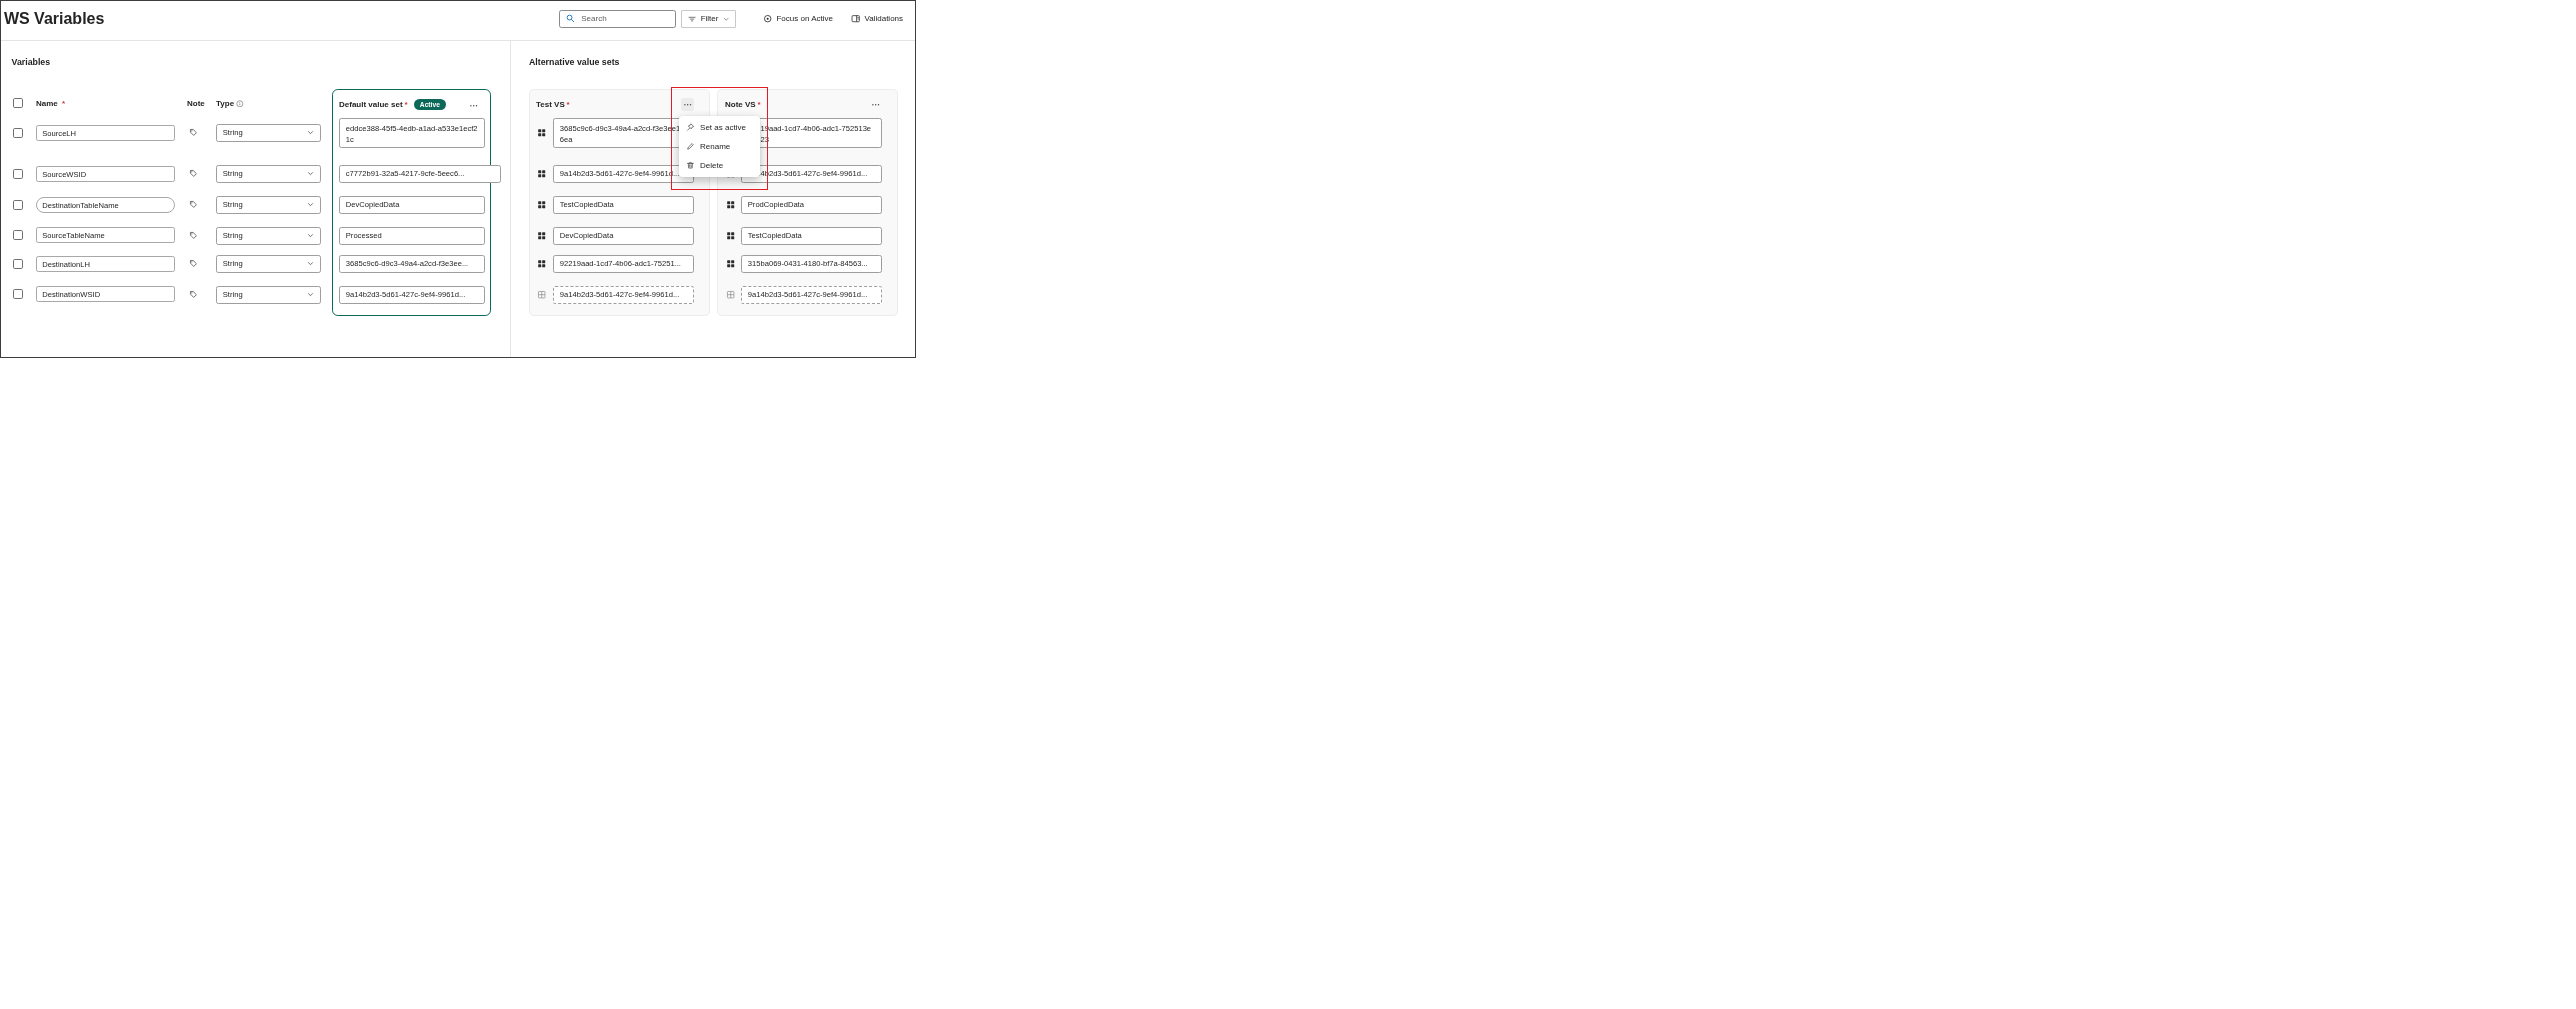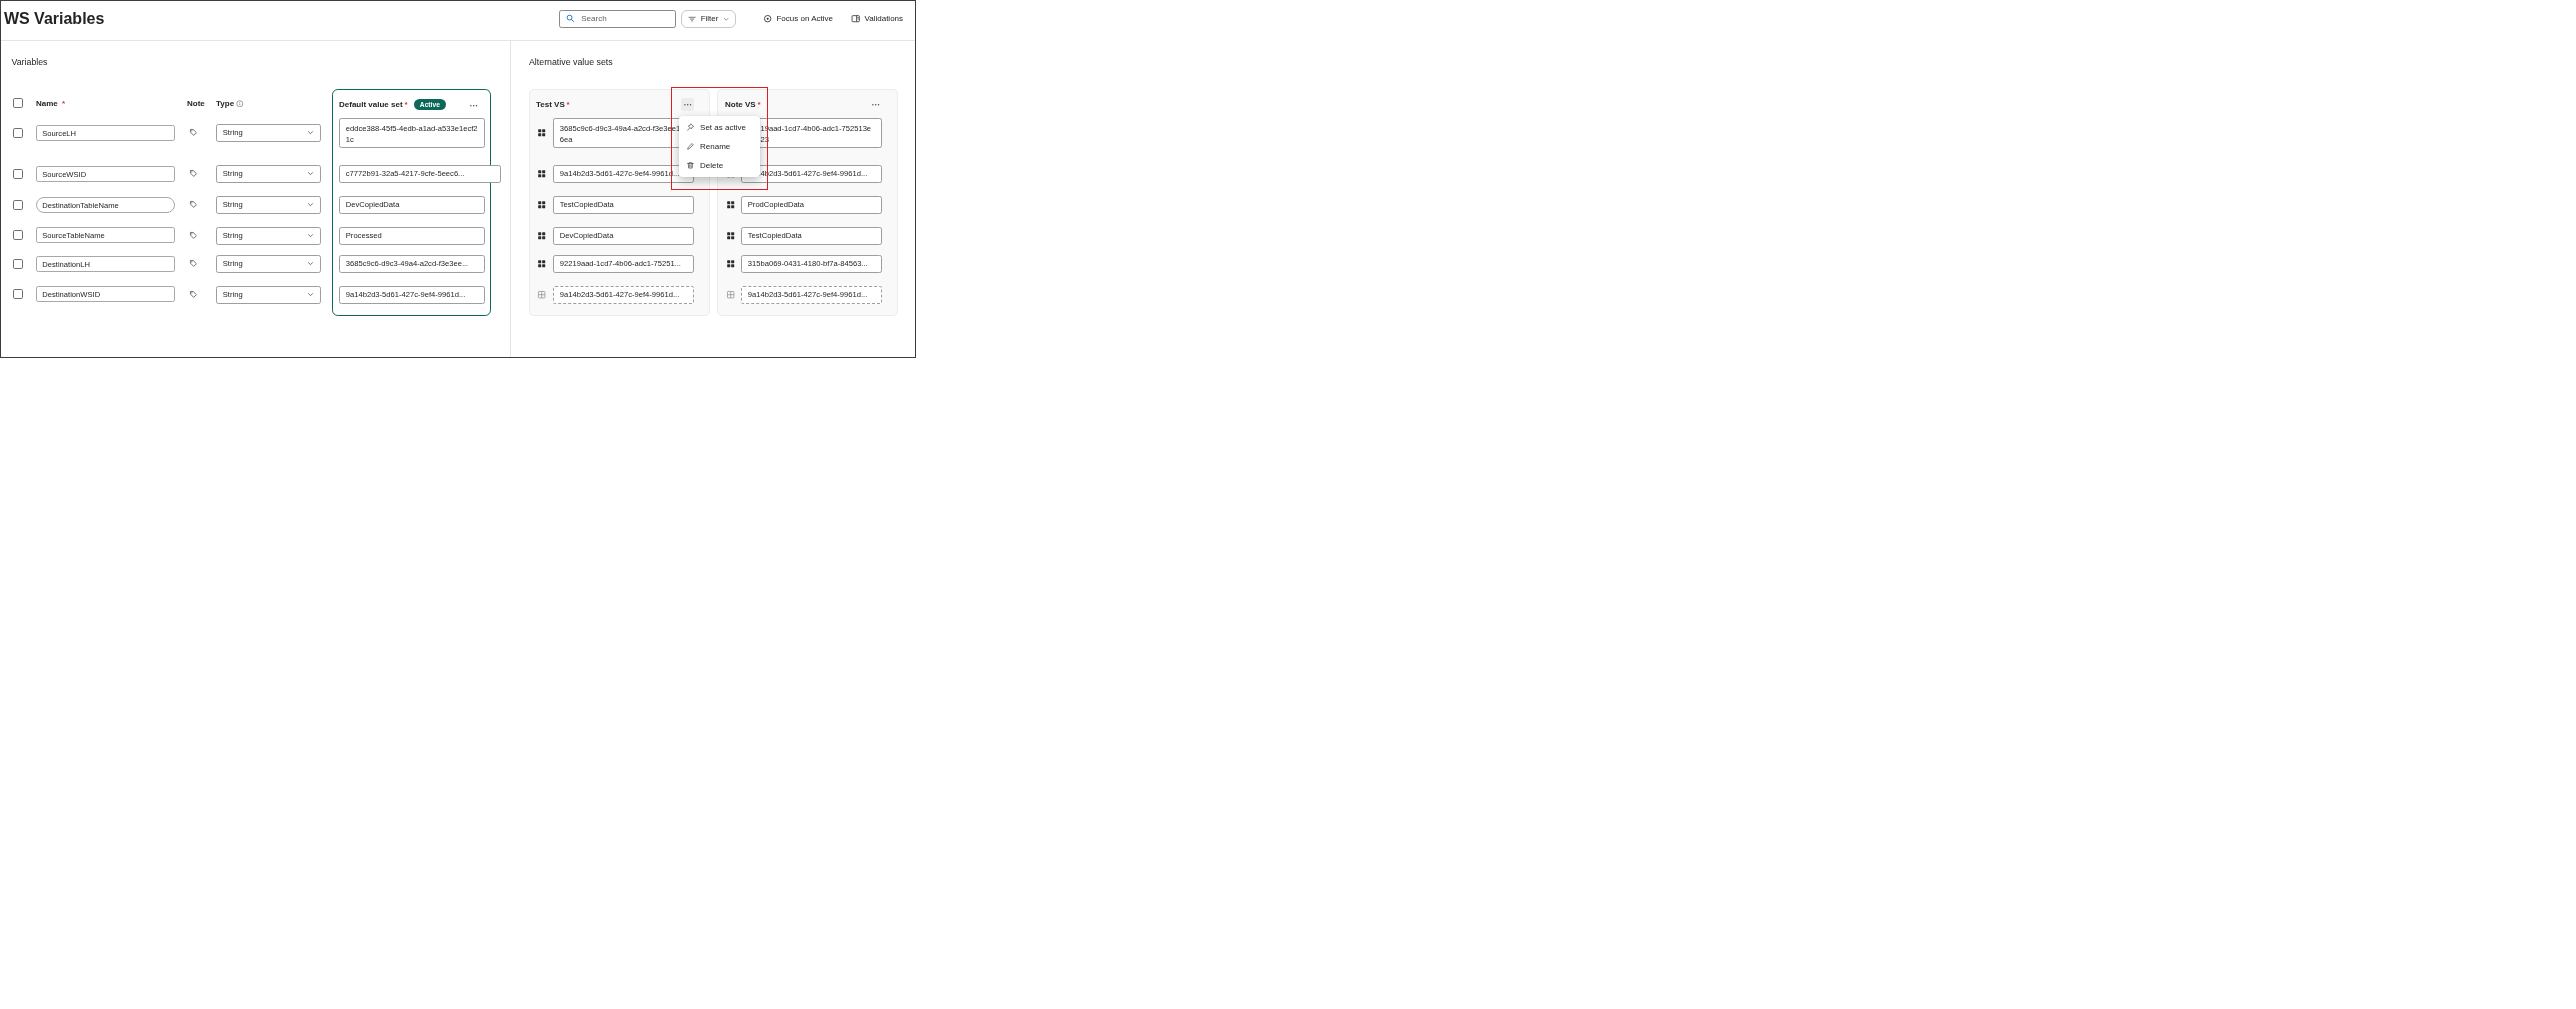--- a/index.html
+++ b/index.html
@@ -1,21 +1,21 @@
 <!DOCTYPE html>
 <html style="font-size:9.4px"><head>
 <meta charset="utf-8">
 <style>
   html,body{margin:0;padding:0;background:#fff;font-family:"Liberation Sans",sans-serif;color:#242424;}
   .frame{position:relative;width:914px;height:356px;border:1.2px solid #3d3d3d;background:#fff;overflow:hidden;}
   .a{position:absolute;box-sizing:border-box;}
   .hline{height:0.6px;background:#e4e4e4;}
   .vline{width:0.6px;background:#e4e4e4;}
   .h1{font-size:16px;font-weight:700;}
-  .h2{font-size:8.8px;font-weight:400;}
+  .h2{font-size:8.8px;font-weight:700;}
   .colh{font-size:8px;font-weight:700;display:flex;align-items:center;gap:2.3px;}
   .cardh{font-size:8px;font-weight:700;display:flex;align-items:center;}
   .req{color:#d13438;font-weight:700;margin-left:1.8px;}
   .checkbox{width:10px;height:10px;border:0.6px solid #707070;border-radius:1.8px;background:#fff;cursor:pointer;}
   .name-input{height:16.4px;width:139px;border:0.6px solid #a8a8a8;border-radius:2.3px;padding:0 5.3px;font:7.6px "Liberation Sans",sans-serif;color:#242424;background:#fff;box-sizing:border-box;}
   .select{width:105px;height:17.5px;border:0.6px solid #9e9e9e;border-radius:2.3px;background:#fff;display:flex;align-items:center;justify-content:space-between;padding:0 5.8px;font-size:7.6px;cursor:pointer;}
   .field{border:0.6px solid #9e9e9e;border-radius:2.3px;background:#fff;font-size:7.6px;display:flex;align-items:center;padding:0 5.8px;color:#242424;overflow:hidden;white-space:nowrap;}
   .field.multi{white-space:normal;align-items:flex-start;padding-top:3.5px;line-height:1.45;word-break:break-all;}
   .field.dashed{border-style:dashed;}
   .panel{border:1.2px solid #0c695a;border-radius:5.8px;background:#fff;}
@@ -23,21 +23,21 @@
   .badge{background:#0c695a;color:#fff;font-size:6.7px;font-weight:600;border-radius:6.4px;padding:1.8px 5.8px;}
   .more{width:13px;height:13px;display:flex;align-items:center;justify-content:center;border-radius:2.3px;cursor:pointer;}
   .more.active{background:#ececec;}
   .menu{background:#fff;border-radius:3.5px;box-shadow:0 3.5px 9.4px rgba(0,0,0,.24),0 0 1.2px rgba(0,0,0,.12);padding:2.3px;width:81px;z-index:40;}
   .menu-item{display:flex;align-items:center;gap:5.3px;height:18.7px;padding:0 4.7px;font-size:8px;border-radius:2.3px;cursor:pointer;}
   .redbox{border:1.8px solid #e11d23;z-index:50;pointer-events:none;}
   .toolbtn{display:flex;align-items:center;gap:4.1px;font-size:8px;cursor:pointer;background:transparent;border:none;color:#242424;font-family:"Liberation Sans",sans-serif;}
   .search{display:flex;align-items:center;gap:4.7px;border:0.6px solid #8a8a8a;border-radius:2.3px;height:18px;padding:0 5.8px;background:#fff;}
   .search input{border:none;outline:none;font:8px "Liberation Sans",sans-serif;color:#242424;width:88px;background:transparent;}
   .search input::placeholder{color:#616161;}
-  .filterbtn{display:flex;align-items:center;gap:4.1px;border:0.6px solid #c9c9c9;border-radius:6px;height:18px;padding:0 6.4px;font-size:8px;background:#fff;cursor:pointer;font-family:"Liberation Sans",sans-serif;color:#242424;}
+  .filterbtn{display:flex;align-items:center;gap:4.1px;border:0.6px solid #c9c9c9;border-radius:1px;height:18px;padding:0 6.4px;font-size:8px;background:#fff;cursor:pointer;font-family:"Liberation Sans",sans-serif;color:#242424;}
   .rowicon{width:9.4px;height:9.4px;}
 </style>
 </head>
 <body>
 
 <div class="frame">
 
   <div class="a h1" style="left:2.9px;top:9.4px;">WS Variables</div>
 
   <div class="a search" style="left:558px;top:8.8px;width:117px;">

